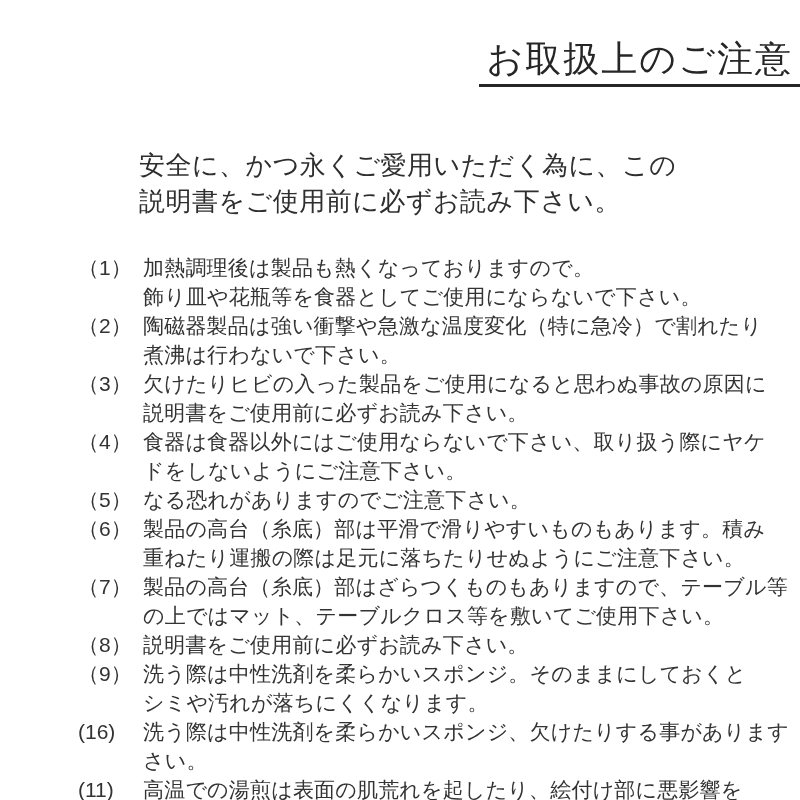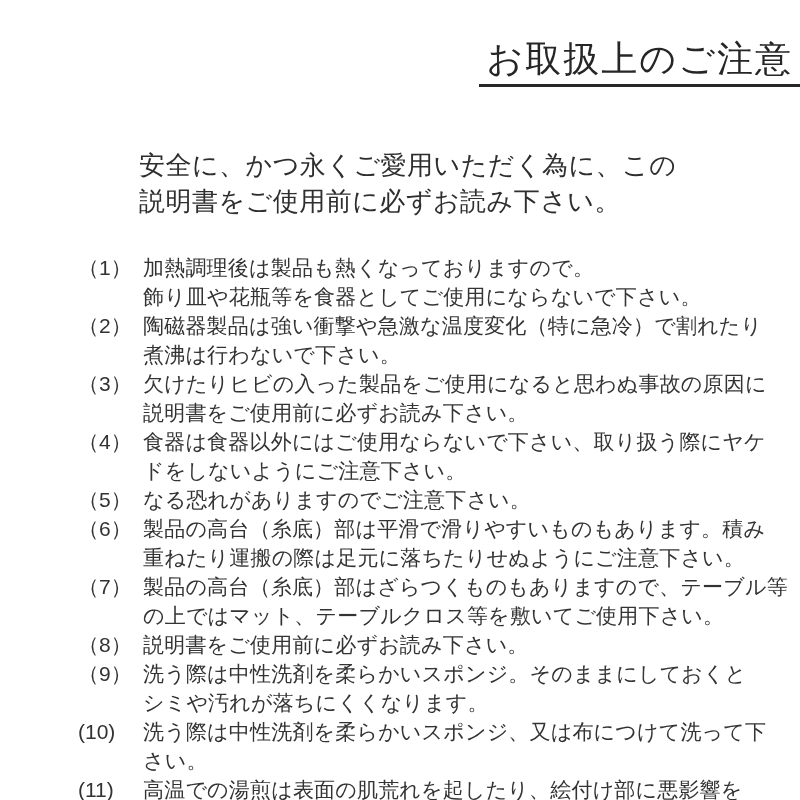--- a/index.html
+++ b/index.html
@@ -125,22 +125,22 @@
     <span class="txt">説明書をご使用前に必ずお読み下さい。</span>
   </div>
 
   <div class="item">
     <span class="num">（9）</span>
     <span class="txt">洗う際は中性洗剤を柔らかいスポンジ。そのままにしておくと
 シミや汚れが落ちにくくなります。</span>
   </div>
 
   <div class="item">
-    <span class="num">(10)</span>
-    <span class="txt">洗う際は中性洗剤を柔らかいスポンジ、又は布につけて洗って下
+    <span class="num">(16)</span>
+    <span class="txt">洗う際は中性洗剤を柔らかいスポンジ、欠けたりする事があります
 さい。</span>
   </div>
 
   <div class="item">
     <span class="num">(11)</span>
     <span class="txt">高温での湯煎は表面の肌荒れを起したり、絵付け部に悪影響を
 与えますのでご注意下さい。煮沸は行わないで下さい。</span>
   </div>
 </div>
 

